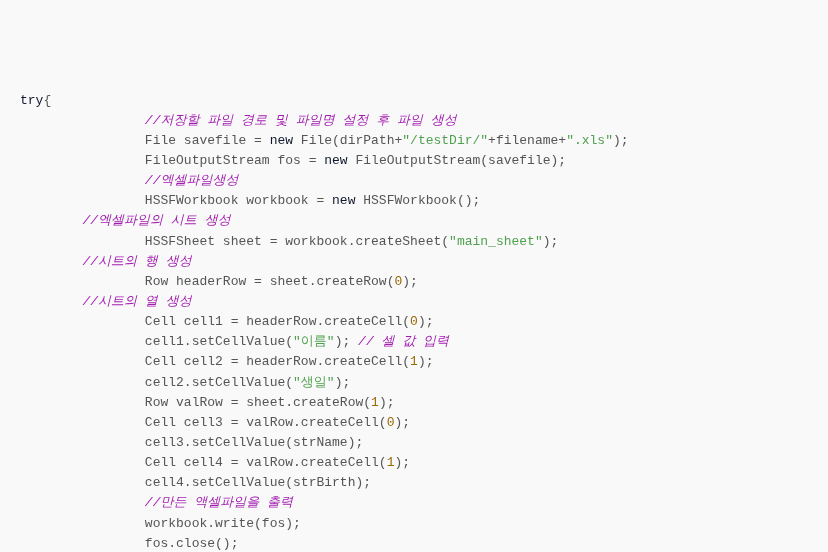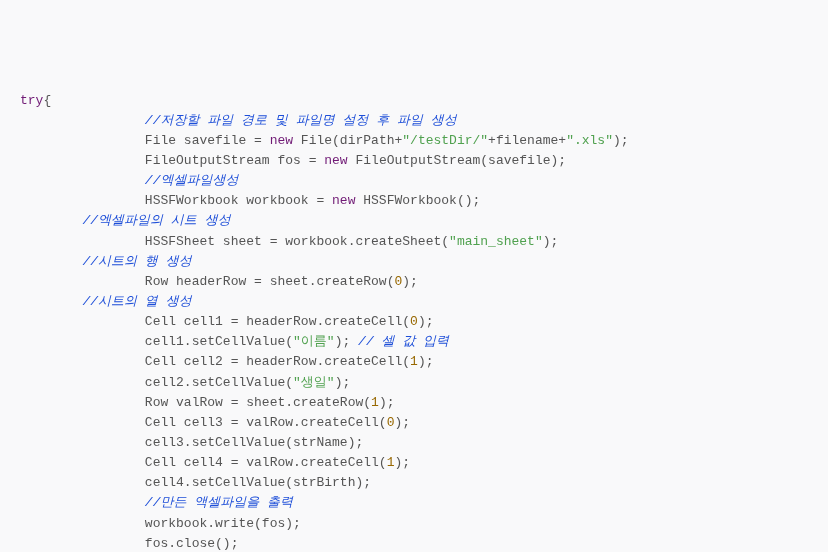--- a/index.html
+++ b/index.html
@@ -5,23 +5,23 @@
     * { margin: 0; padding: 0; box-sizing: border-box; }
     body {
       font-family: 'Consolas', 'Monaco', 'Courier New', monospace;
       font-size: 13px;
       line-height: 1.55;
       background: #f9f9fa;
       color: #555;
       padding: 10px 20px;
       white-space: pre;
     }
-    .kw { color: #701a75; }
+    .kw { color: #0f172a; }
     .str { color: #50a14f; }
-    .com { color: #1d4ed8; font-style: italic; text-align: right; }
+    .com { color: #a21caf; font-style: italic; text-align: right; }
     .num { color: #986801; }
     .plain { color: #555; }
   </style>
 </head>
 <body>
 
 
 
 <div id="code-block"><div><span class="kw">try</span><span class="plain">{</span></div><div>                <span class="com">//저장할 파일 경로 및 파일명 설정 후 파일 생성</span></div><div>                <span class="plain">File savefile = </span><span class="kw">new</span><span class="plain"> File(dirPath+</span><span class="str">"/testDir/"</span><span class="plain">+filename+</span><span class="str">".xls"</span><span class="plain">);</span></div><div>                <span class="plain">FileOutputStream fos = </span><span class="kw">new</span><span class="plain"> FileOutputStream(savefile);</span></div><div><span class="plain"></span></div><div>                <span class="com">//엑셀파일생성</span></div><div>                <span class="plain">HSSFWorkbook workbook = </span><span class="kw">new</span><span class="plain"> HSSFWorkbook();</span></div><div>        <span class="com">//엑셀파일의 시트 생성</span></div><div>                <span class="plain">HSSFSheet sheet = workbook.createSheet(</span><span class="str">"main_sheet"</span><span class="plain">);</span></div><div><span class="plain"></span></div><div>        <span class="com">//시트의 행 생성</span></div><div>                <span class="plain">Row headerRow = sheet.createRow(</span><span class="num">0</span><span class="plain">);</span></div><div><span class="plain"></span></div><div>        <span class="com">//시트의 열 생성</span></div><div>                <span class="plain">Cell cell1 = headerRow.createCell(</span><span class="num">0</span><span class="plain">);</span></div><div>                <span class="plain">cell1.setCellValue(</span><span class="str">"이름"</span><span class="plain">); </span><span class="com">// 셀 값 입력</span></div><div>                <span class="plain">Cell cell2 = headerRow.createCell(</span><span class="num">1</span><span class="plain">);</span></div><div>                <span class="plain">cell2.setCellValue(</span><span class="str">"생일"</span><span class="plain">);</span></div><div><span class="plain"></span></div><div>                <span class="plain">Row valRow = sheet.createRow(</span><span class="num">1</span><span class="plain">);</span></div><div>                <span class="plain">Cell cell3 = valRow.createCell(</span><span class="num">0</span><span class="plain">);</span></div><div>                <span class="plain">cell3.setCellValue(strName);</span></div><div>                <span class="plain">Cell cell4 = valRow.createCell(</span><span class="num">1</span><span class="plain">);</span></div><div>                <span class="plain">cell4.setCellValue(strBirth);</span></div><div><span class="plain"></span></div><div>                <span class="com">//만든 액셀파일을 출력</span></div><div>                <span class="plain">workbook.write(fos);</span></div><div>                <span class="plain">fos.close();</span></div></div>
 

